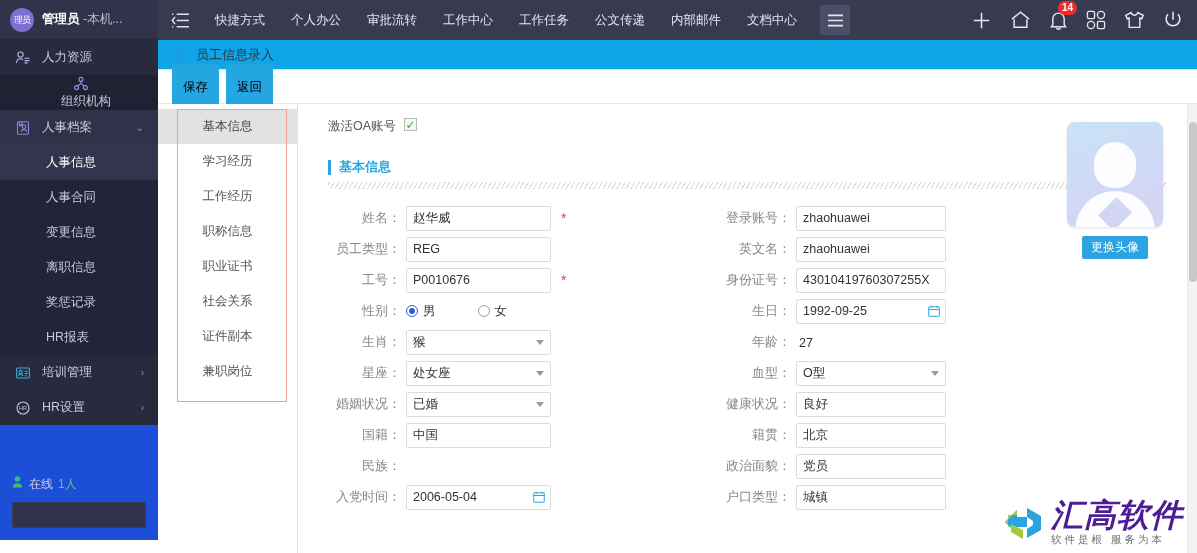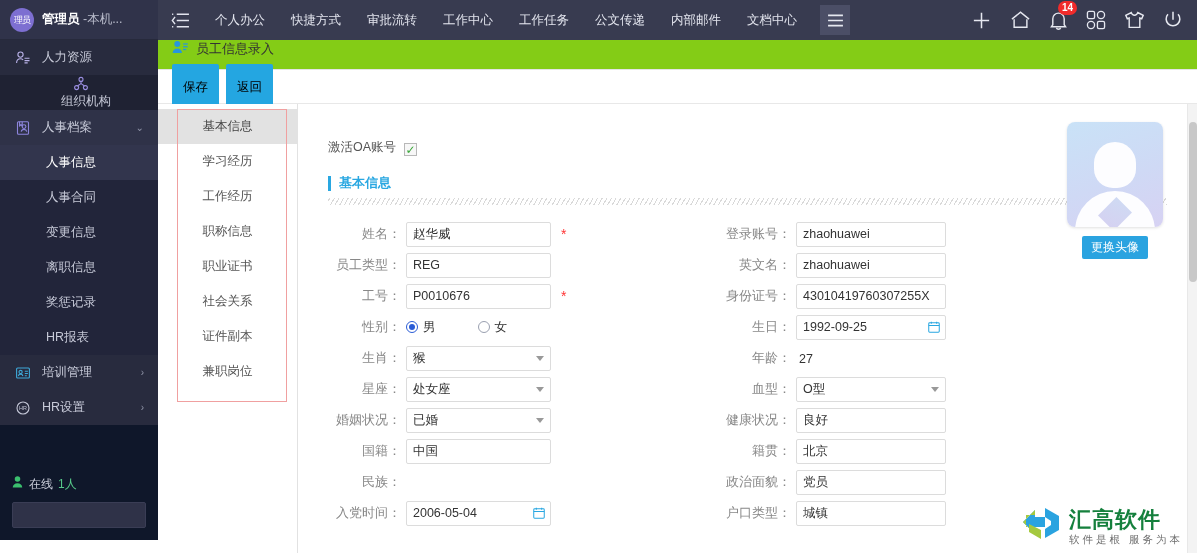--- a/index.html
+++ b/index.html
@@ -8,21 +8,21 @@
     overflow: hidden;
     font-family: "Liberation Sans", "DejaVu Sans", sans-serif;
     font-size: 13px;
     background: #fff;
   }
   .app { position: relative; width: 1197px; height: 553px; display: flex; }
 
   
   .sidebar {
     width: 158px; height: 540px;
-    background: #0f172a;
+    background: #1d4ed8;
     color: #c8cbd8;
     flex: 0 0 158px;
     position: relative;
   }
   .side-user {
     height: 40px; display: flex; align-items: center;
     background: #30334a; padding-left: 10px;
     border-bottom: 1px solid #272a3c;
   }
   .avatar-circle {
@@ -110,23 +110,23 @@
   }
   .top-ico { position: relative; cursor: pointer; color: #e6e8f0; display: flex; }
   .badge {
     position: absolute; top: -9px; left: 9px;
     background: #f02b2b; color: #fff; font-size: 10px;
     border-radius: 9px; padding: 1px 4px; min-width: 18px;
     text-align: center; line-height: 12px; font-weight: bold;
   }
 
   .breadcrumb {
-    height: 30px; display: flex; 
+    height: 30px; display: flex; align-items: center;
     border-bottom: 1px solid #e4e4e4; padding-left: 14px;
-    flex: 0 0 30px; background: #84cc16;
+    flex: 0 0 30px; background: #0ea5e9;
   }
   .bc-ico { margin-right: 8px; display: flex; }
   .bc-title { font-size: 13px; color: #333; }
 
   .toolbar {
     height: 34px; display: flex; align-items: center; gap: 7px;
     padding-left: 14px; flex: 0 0 34px; background: #fff;
     border-bottom: 1px solid #e8e8e8;
   }
   .btn-blue {
@@ -152,22 +152,22 @@
     font-size: 12.5px; color: #555; cursor: pointer;
   }
   .tab-item.active { background: #e2e2e2; color: #444; }
 
   
   .formarea {
     flex: 1 1 auto; background: #fff; position: relative;
     overflow: hidden; padding: 14px 0 0 0;
   }
   .oa-row {
-    display: flex; align-items: flex-end; padding-left: 30px;
-    font-size: 12.5px; color: #555; height: 22px; margin-top: 16px;
+    display: flex; align-items: flex-start; padding-left: 30px;
+    font-size: 12.5px; color: #555; height: 22px;
   }
   .chk {
     width: 13px; height: 13px; border: 1px solid #b8b8b8;
     background: #f7f7f7; margin-left: 8px; display: inline-flex;
     align-items: center; justify-content: center;
     color: #38a638; font-size: 12px; line-height: 1; cursor: pointer;
   }
 
   .section-head {
     margin: 18px 0 0 30px; display: flex; align-items: center;
@@ -268,21 +268,21 @@
     border: 0; border-radius: 2px; padding: 3px 9px; cursor: pointer;
     font-family: inherit;
   }
 
   
   .watermark {
     position: absolute; right: 14px; bottom: 6px;
     display: flex; align-items: flex-end; pointer-events: none;
   }
   .wm-text { margin-left: 4px; }
-  .wm-main { font-size: 22px; color: #15803d; font-weight: bold; letter-spacing: 1px; line-height: 1; }
+  .wm-main { font-size: 32px; color: #4c1d95; font-weight: bold; letter-spacing: 1px; line-height: 1; font-style: italic; }
   .wm-sub { font-size: 10.5px; color: #6d6d6d; letter-spacing: 3px; margin-top: 2px; }
 
   
   .pagescroll {
     position: absolute; right: 0; top: 0; width: 10px; height: 100%;
     background: #f3f3f3; border-left: 1px solid #e8e8e8;
   }
   .pagescroll .thumb {
     position: absolute; left: 1px; top: 18px; width: 8px; height: 160px;
     background: #c8c8c8; border-radius: 4px;
@@ -409,22 +409,22 @@
 
     <div class="topbar">
       <div class="menu-toggle">
         <svg width="19" height="15" viewBox="0 0 20 16" fill="none" stroke="#e2e4ee" stroke-width="1.7">
           <path d="M6 1.3h13M6 8h13M6 14.7h13"></path>
           <path d="M4.2 4.2 1.3 8l2.9 3.8" stroke-width="1.5"></path>
           <path d="M1 1.3h1.3M1 14.7h1.3"></path>
         </svg>
       </div>
       <div class="topnav">
+        <div class="topnav-item">快捷方式</div>
         <div class="topnav-item">个人办公</div>
-        <div class="topnav-item">快捷方式</div>
         <div class="topnav-item">审批流转</div>
         <div class="topnav-item">工作中心</div>
         <div class="topnav-item">工作任务</div>
         <div class="topnav-item">公文传递</div>
         <div class="topnav-item">内部邮件</div>
         <div class="topnav-item">文档中心</div>
       </div>
       <div class="hamburger-box">
         <svg width="17" height="13" viewBox="0 0 18 14" stroke="#e6e8f0" stroke-width="1.8">
           <path d="M1 1.5h16M1 7h16M1 12.5h16"></path>

